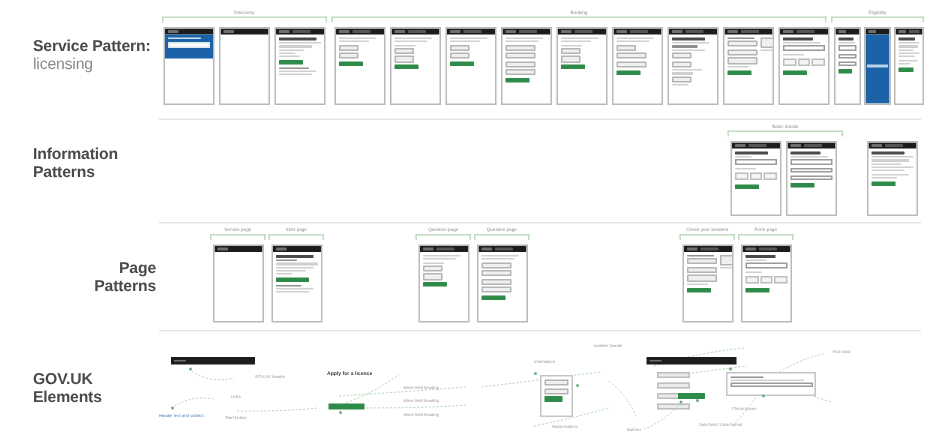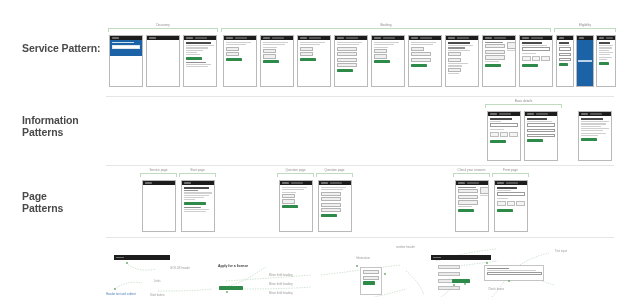--- a/index.html
+++ b/index.html
@@ -1,21 +1,21 @@
 <!DOCTYPE html>
 <html><head>
 <meta charset="utf-8">
 <style>
   html,body{margin:0;padding:0;}
   body{
     width:620px;height:297px;background:#ffffff;
     font-family:"Liberation Sans",sans-serif;
     color:#3a3a3a;overflow:hidden;position:relative;
   }
-  .sheet{position:absolute;inset:0;margin-top:17px;}
+  .sheet{position:absolute;inset:0;}
 
   
   .row{position:absolute;left:0;right:0;}
   .row-label{
     position:absolute;left:22px;width:82px;
     font-size:10.5px;line-height:11.5px;font-weight:bold;color:#4a4a4a;
     letter-spacing:-0.1px;
   }
   .row-label .sub{font-weight:normal;color:#8a8a8a;display:block;}
   .row-rule{position:absolute;left:106px;right:6px;height:1px;background:#e6e6e6;}
@@ -78,20 +78,21 @@
   svg.links path{fill:none;stroke:#9ec9a4;stroke-width:.5;stroke-dasharray:1.4 1.2;}
 </style>
 </head>
 <body>
 
 <div class="sheet">
 
   <div class="row" style="top:0;height:82px;">
     <div class="row-label" style="top:26px;">
       <span>Service Pattern:</span>
+      <span class="sub">licensing</span>
     </div>
 
     <div class="group" style="left:108px;width:110px;top:6px;height:10px;">
       <div class="group-cap">Discovery</div>
       <div class="group-bracket"></div>
     </div>
     <div class="group" style="left:221px;width:330px;top:6px;height:10px;">
       <div class="group-cap">Booking</div>
       <div class="group-bracket"></div>
     </div>
@@ -374,21 +375,21 @@
         <div class="ln w90"></div>
           <div class="ln w60"></div>
         <div class="btn-g"></div>
         </div>
     </div>
 
     <div class="row-rule" style="top:66px;"></div>
   </div>
 
   <div class="row" style="top:150px;height:72px;">
-    <div class="row-label" style="top:24px;">
+    <div class="row-label" style="top:24px;text-align:right;">
       <span>Page</span>
       <span class="sub" style="color:#4a4a4a;font-weight:bold;">Patterns</span>
     </div>
 
     <div class="group" style="left:140px;width:37px;top:1px;height:10px;">
       <div class="group-cap">Service page</div>
       <div class="group-bracket"></div>
     </div>
     <div class="group" style="left:179px;width:37px;top:1px;height:10px;">
       <div class="group-cap">Start page</div>
@@ -498,20 +499,26 @@
             <span></span>
             <span></span>
           </div>
         <div class="btn-g" style="margin-top:3px;"></div>
         </div>
     </div>
 
     <div class="row-rule" style="top:70px;"></div>
   </div>
 
+  <div class="row" style="top:222px;height:75px;">
+    <div class="row-label" style="top:26px;">
+      <span>GOV.UK</span>
+      <span class="sub" style="color:#4a4a4a;font-weight:bold;">Elements</span>
+    </div>
+  </div>
 
   <div class="flow">
     <svg class="links" viewBox="0 0 510 66" preserveAspectRatio="none">
       <path d="M20,18 C30,26 40,26 50,24"></path>
       <path d="M8,44 C18,38 26,36 36,38"></path>
       <path d="M52,46 C70,46 88,46 106,44"></path>
       <path d="M120,42 C140,36 150,28 160,22"></path>
       <path d="M120,36 C150,34 180,32 205,30"></path>
       <path d="M120,44 C150,44 180,44 205,42"></path>
       <path d="M215,30 C250,26 275,22 295,20"></path>

